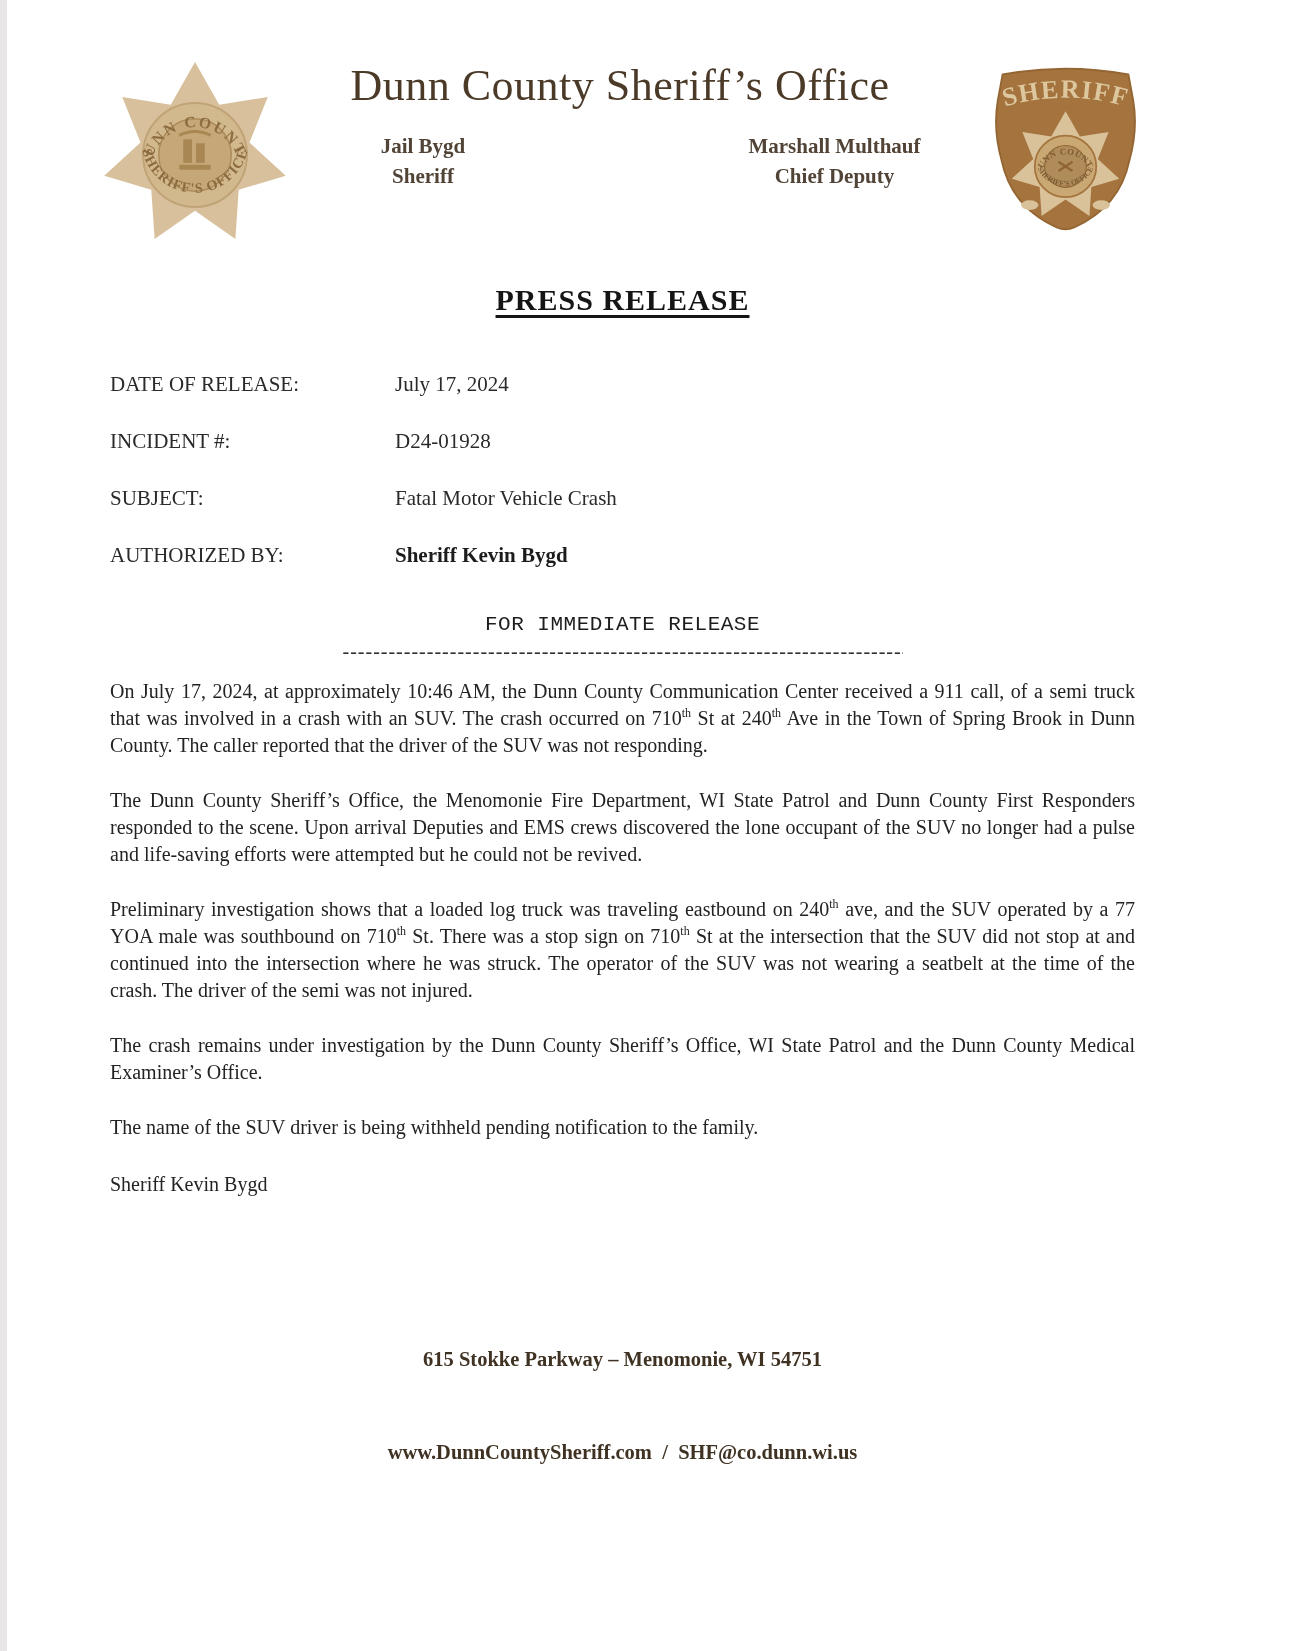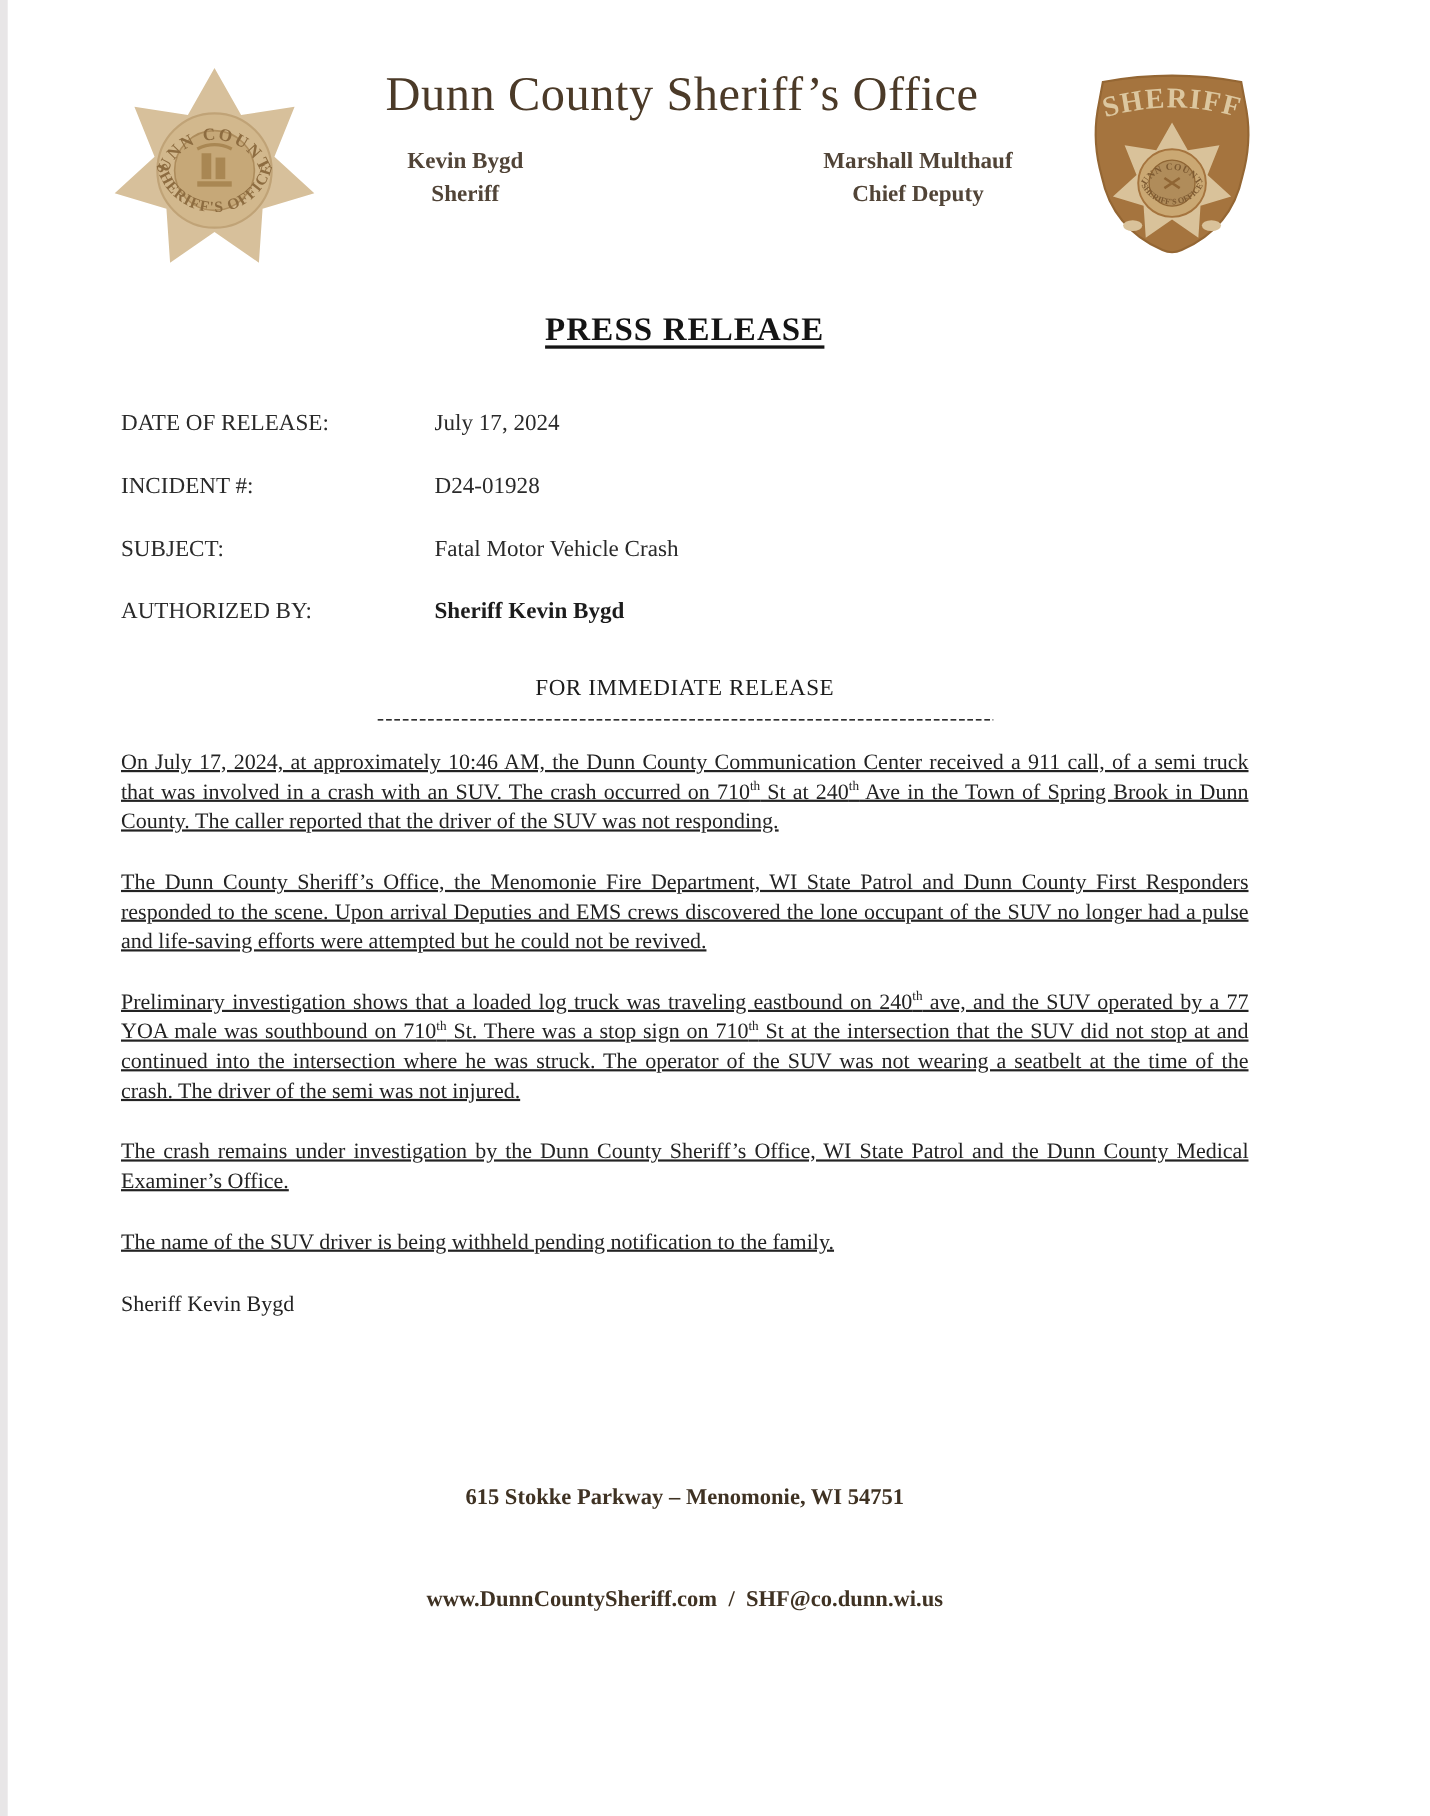--- a/index.html
+++ b/index.html
@@ -35,32 +35,31 @@
     margin:18px 0 0 0;text-align:center;
     font-size:30px;font-weight:bold;letter-spacing:1px;color:#151515;
     text-decoration:underline;text-underline-offset:5px;text-decoration-thickness:3px;
   }
   .fields{margin-top:54px;}
   .field-row{display:grid;grid-template-columns:285px 1fr;margin-bottom:30px;
     font-size:21px;color:#2a2a2a;line-height:27px;}
   .field-row .value.bold{font-weight:bold;color:#1c1c1c;}
   .immediate{
     margin-top:44px;text-align:center;
-    font-size:21px;color:#1d1d1d;letter-spacing:.5px;
+    font-size:21px;color:#1d1d1d;letter-spacing:.5px;font-family:Liberation Mono, monospace;
   }
   .separator{
     margin:4px auto 0 auto;width:560px;height:22px;
     overflow:hidden;white-space:nowrap;text-align:center;
     font-size:20px;color:#2e2e2e;letter-spacing:1px;
   }
   .body-copy p{
     margin:0 0 28px 0;
     font-size:20px;line-height:27px;color:#232323;
     text-align:justify;
-    text-decoration:underline;
   }
   .body-copy p:first-of-type{margin-top:16px;}
   .body-copy sup{font-size:12px;line-height:0;}
   .signature{margin-top:30px;font-size:20px;line-height:27px;color:#232323;}
   
   .footer{
     margin-top:84px;text-align:center;
     font-size:20.5px;font-weight:bold;color:#3f3223;line-height:31px;
     white-space:pre-wrap;
   }
@@ -87,21 +86,21 @@
       </text>
       <path id="arcB1" d="M 46,94 A 55,55 0 0 0 154,94" fill="none"></path>
       <text font-size="14.5" font-weight="bold" fill="#8d6c40" letter-spacing="1">
         <textPath href="#arcB1" startOffset="50%" text-anchor="middle">SHERIFF'S OFFICE</textPath>
       </text>
     </svg>
 
     <div class="org-title">Dunn County Sheriff’s Office</div>
 
     <div class="name-block sheriff">
-      <div>Kevin Bygd</div>
+      <div>Jail Bygd</div>
       <div>Sheriff</div>
     </div>
 
     <div class="name-block deputy">
       <div>Marshall Multhauf</div>
       <div>Chief Deputy</div>
     </div>
 
     <svg class="patch" width="155" height="178" viewBox="0 0 160 184">
       <path d="M 15,15 Q 80,3 145,15 L 150,42 Q 155,72 146,104 Q 136,152 89,173 Q 80,177 71,173 Q 24,152 14,104 Q 5,72 10,42 Z" fill="#a5743e" stroke="#946633" stroke-width="2"></path>

